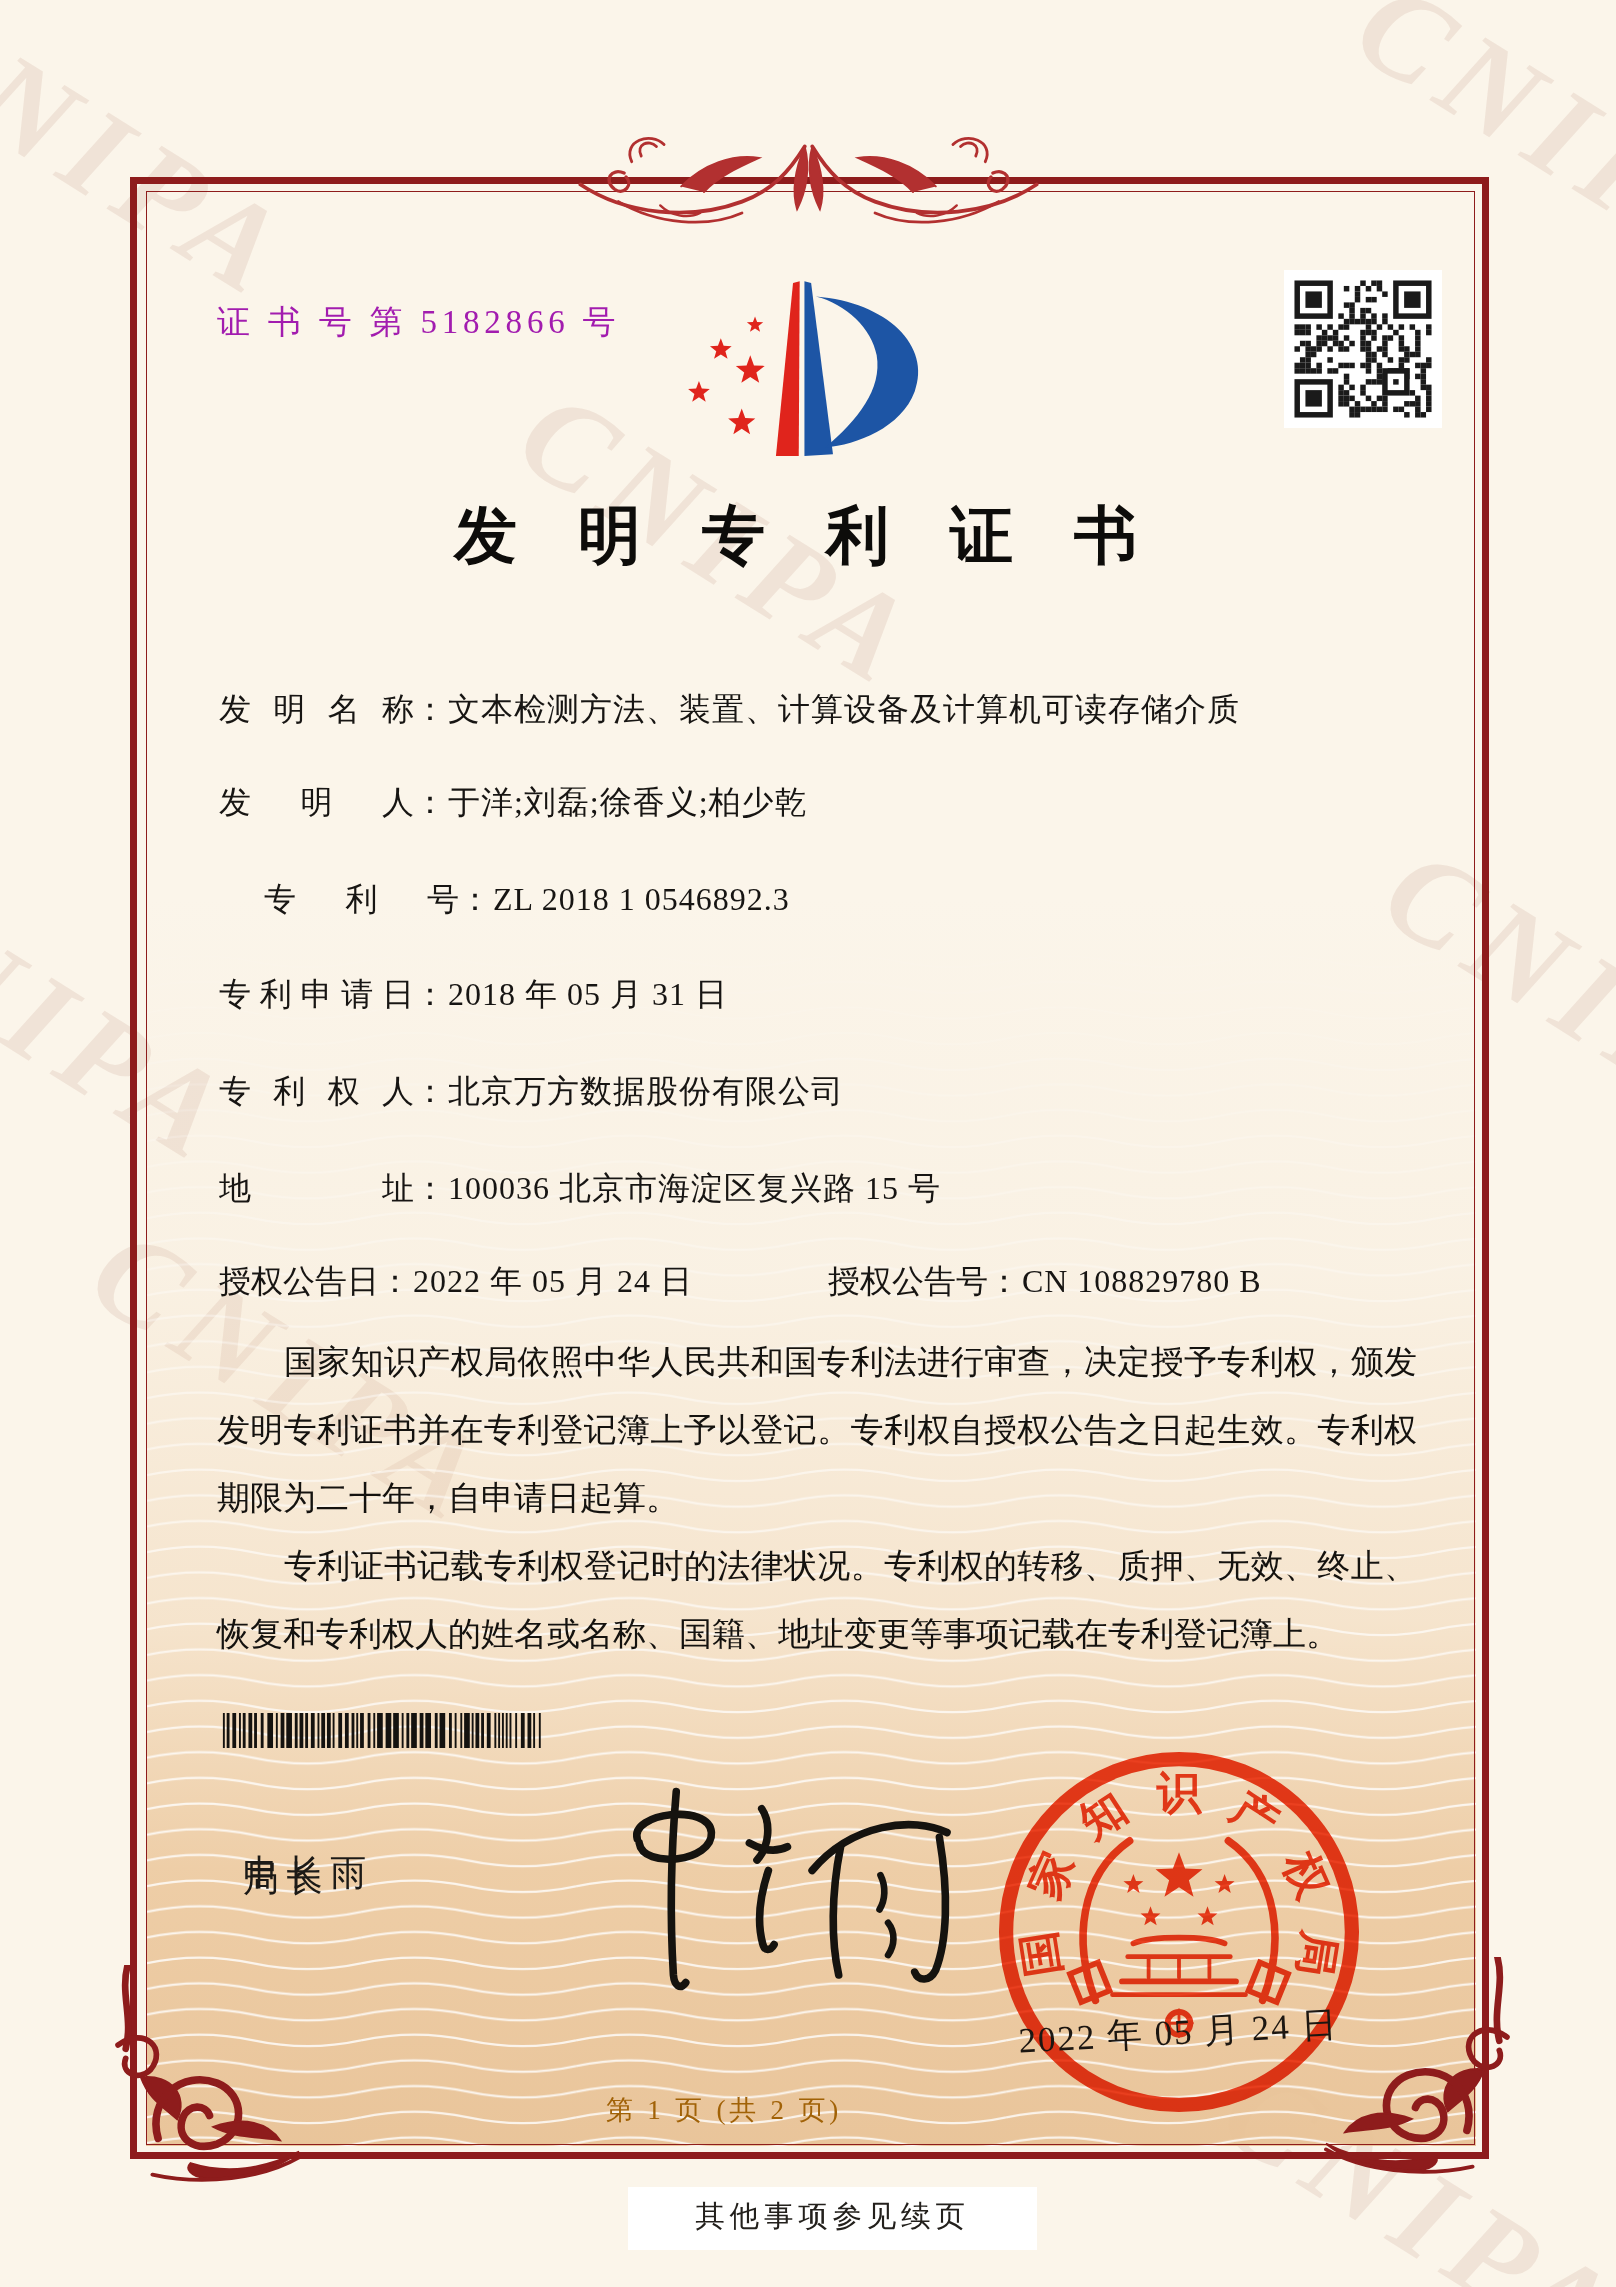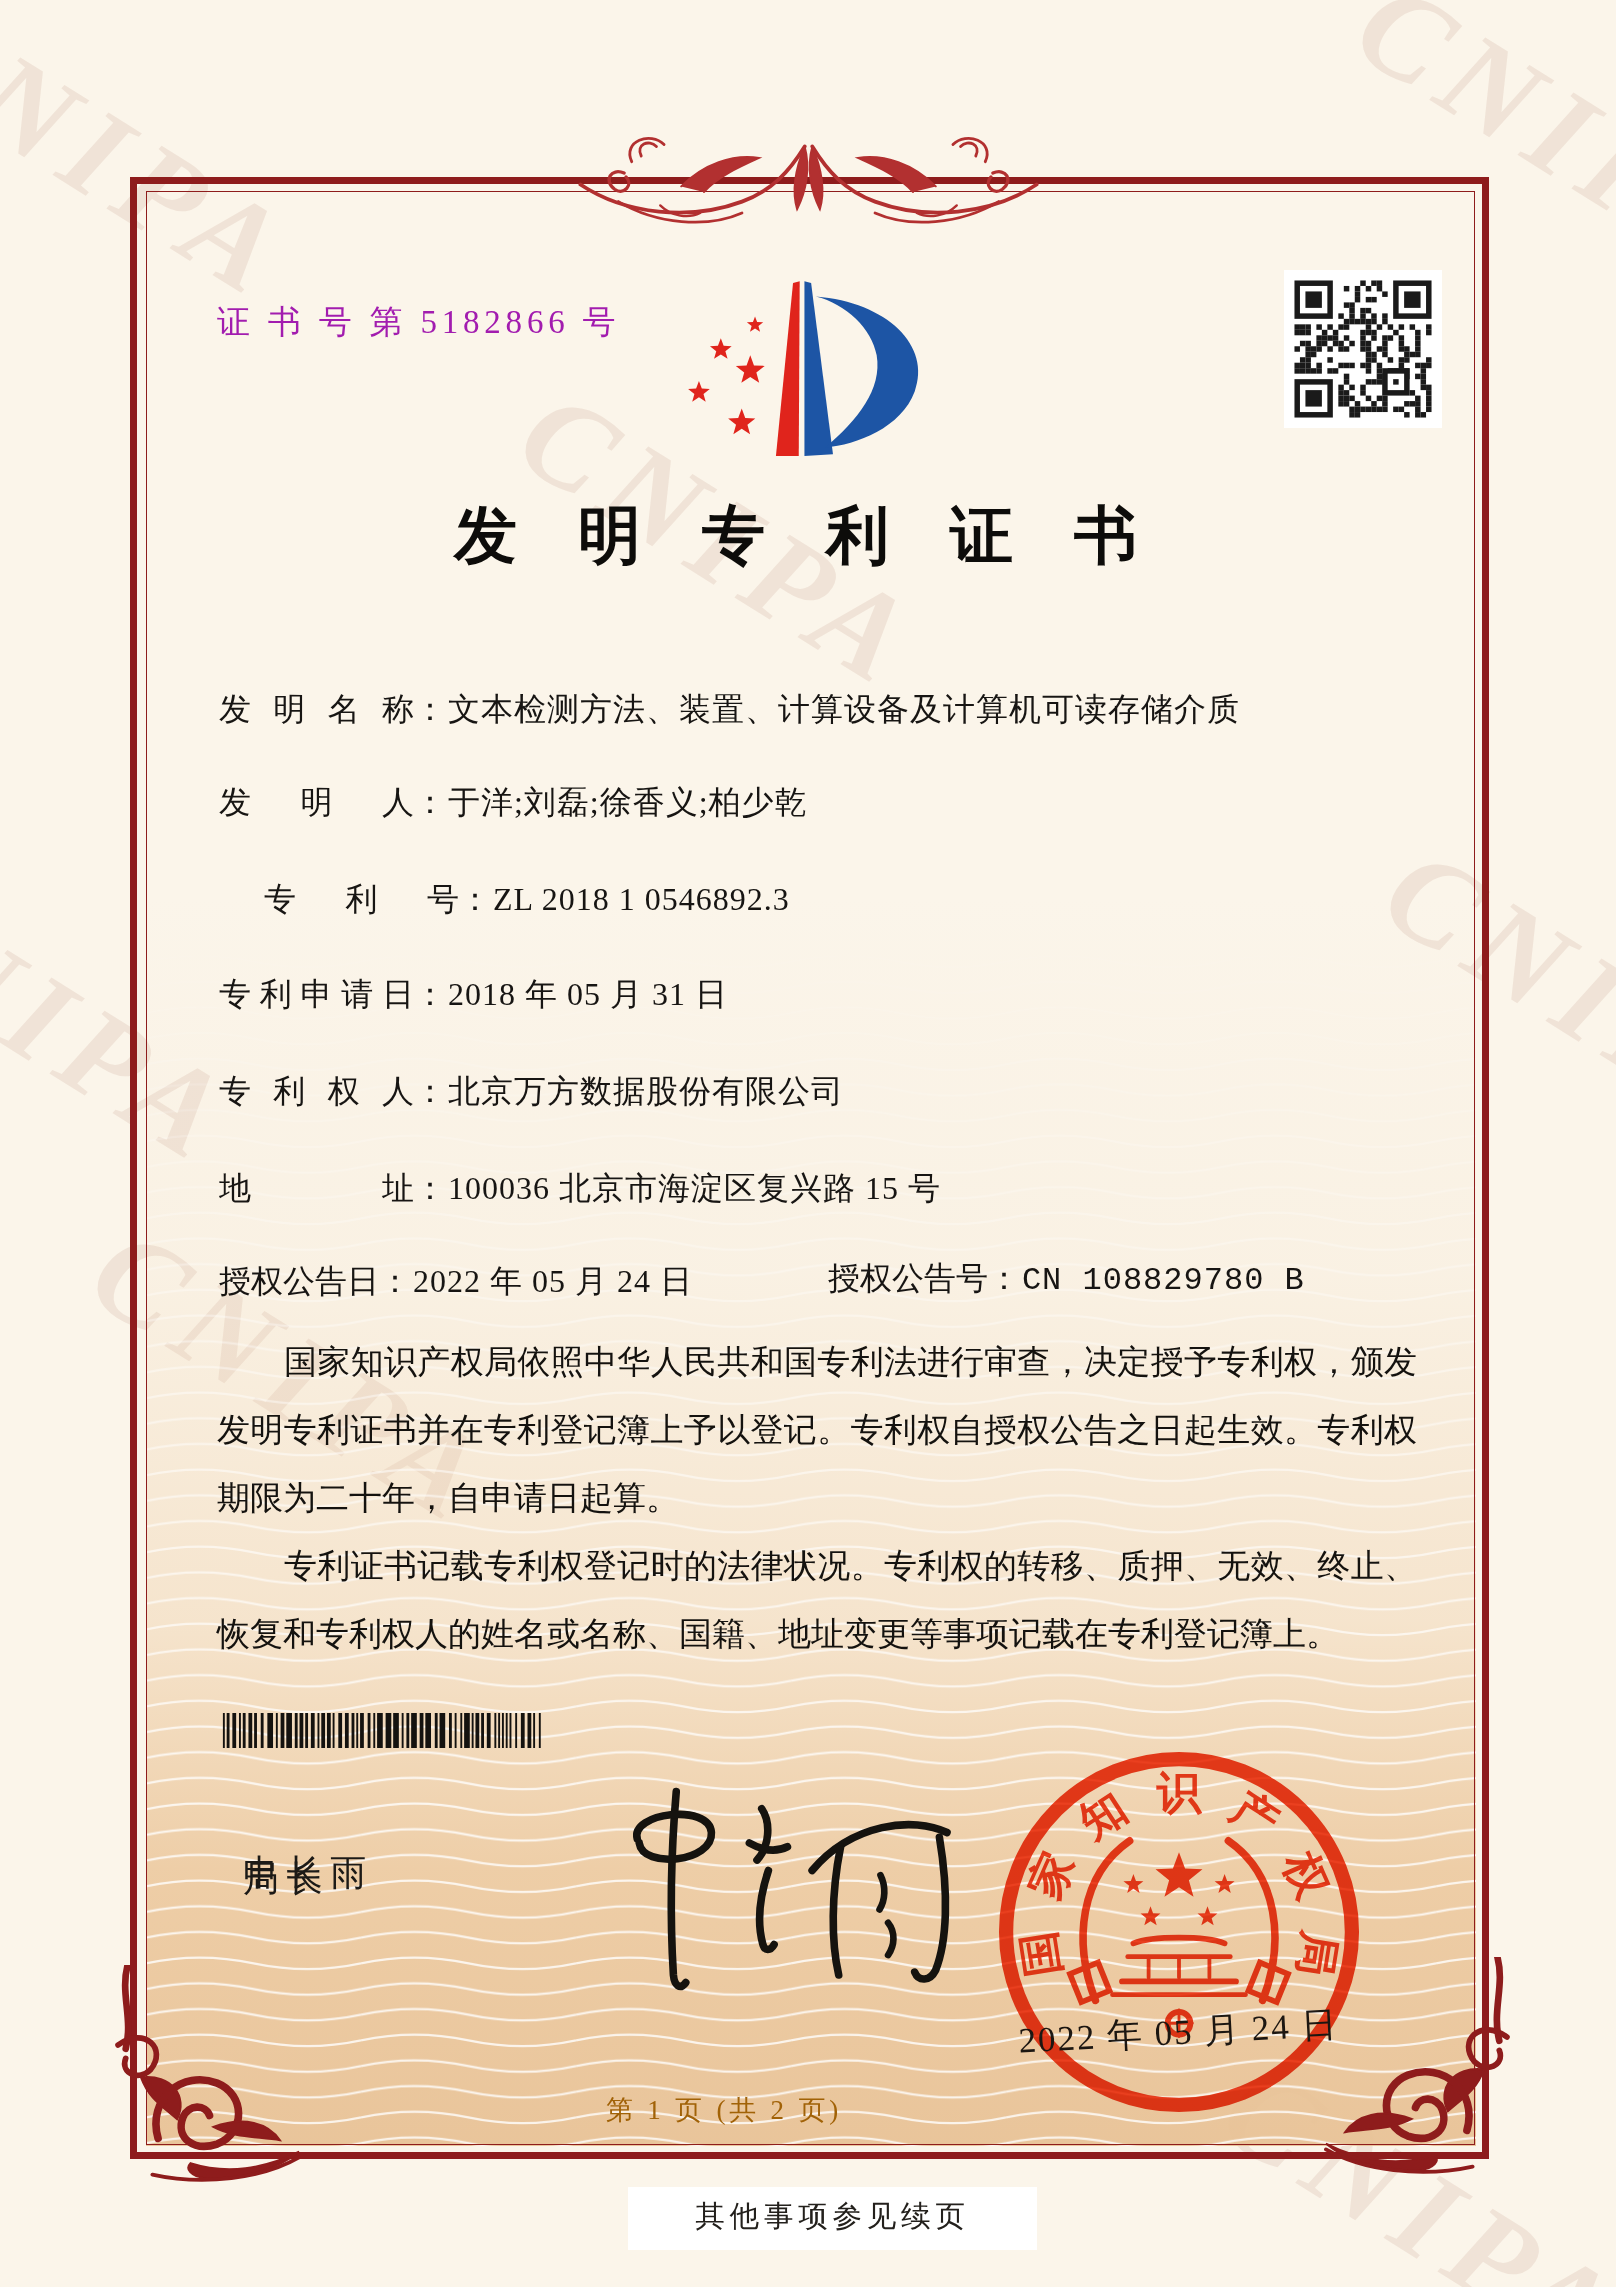--- a/index.html
+++ b/index.html
@@ -27,21 +27,21 @@
   .certline{position:absolute;left:217px;top:283px;font-size:33px;letter-spacing:4.8px;color:#a21caf;margin-top:17px;}
   .doc-title{position:absolute;left:146px;top:493px;width:1299px;text-align:center;
       font-size:63px;font-weight:bold;letter-spacing:61px;text-indent:61px;color:#0d0c0a;}
   .qrbox{position:absolute;left:1284px;top:270px;width:158px;height:158px;background:#fff;}
   
   .frow{position:absolute;left:219px;width:1208px;font-size:32px;line-height:44px;white-space:nowrap;}
   .flabel{display:inline-block;width:195px;text-align:justify;text-align-last:justify;
       -moz-text-align-last:justify;vertical-align:bottom;}
   .fcolon{margin:0 1.9px 0 0;}
   .fvalue{letter-spacing:1px;}
-  .g2{position:absolute;left:609px;top:0;font-family:Liberation Mono, monospace;}
+  .g2{position:absolute;left:609px;top:0;}
   
   .paras{position:absolute;left:217px;top:1328px;width:1200px;font-size:33px;line-height:68px;
       text-align:justify;color:#14120f;}
   .paras p{margin:0;text-indent:67px;}
   
   .sig-label{position:absolute;font-family:"Liberation Sans","DejaVu Sans",sans-serif;
       font-weight:400;font-size:36px;letter-spacing:7.6px;color:#1c1a17;}
   
   .pageinfo{position:absolute;left:505px;top:2092px;width:438px;text-align:center;
       font-size:27px;letter-spacing:3.8px;color:#a16207;}

